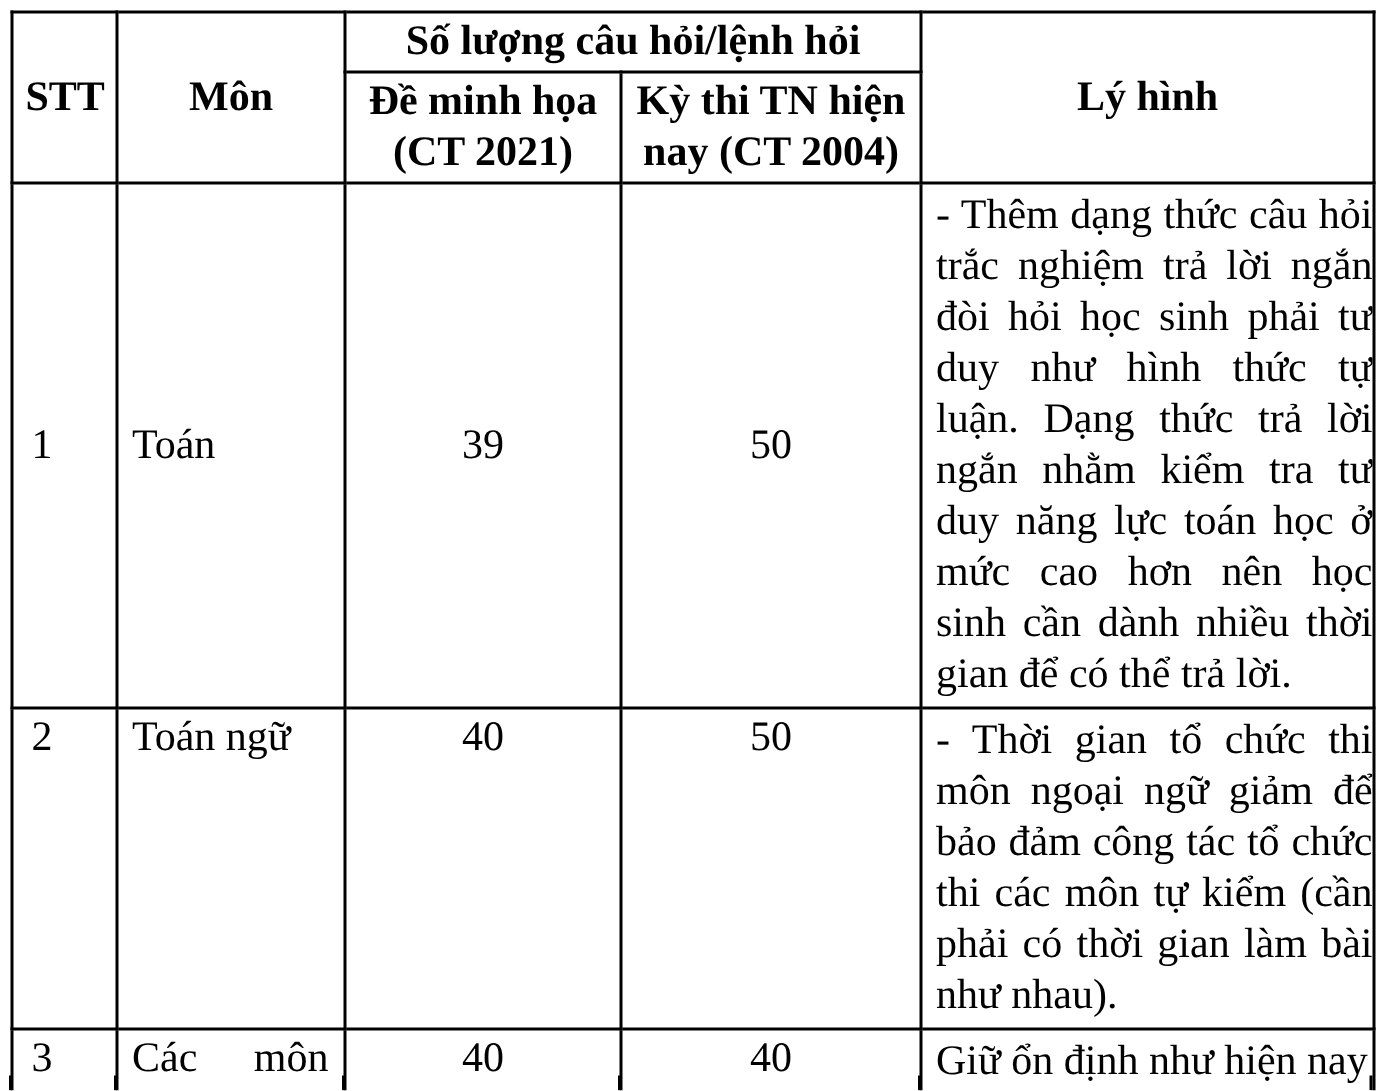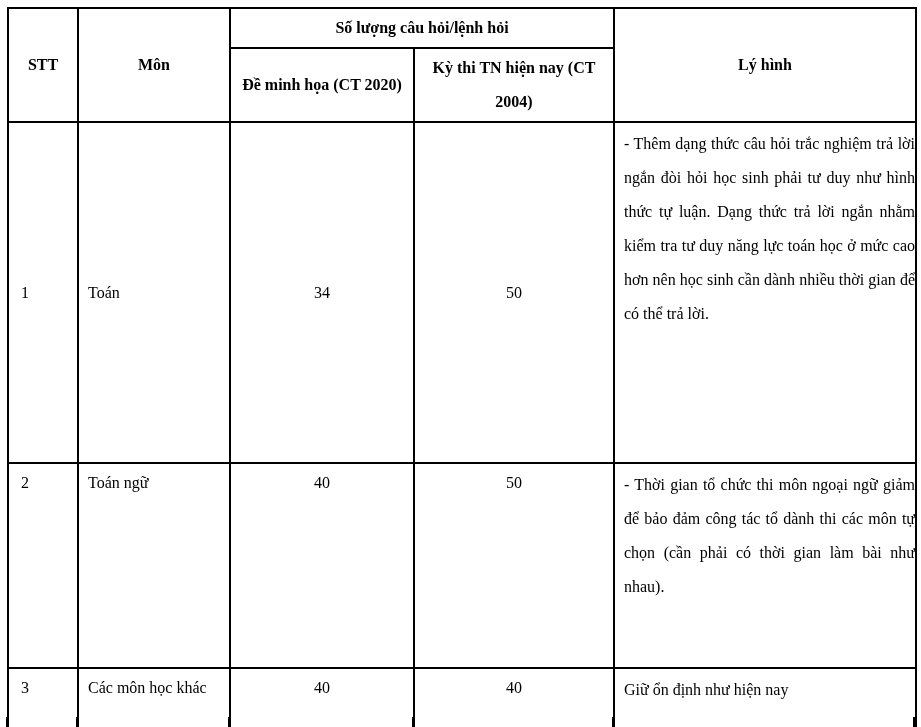--- a/index.html
+++ b/index.html
@@ -21,21 +21,21 @@
     left: 7px;
     top: 7px;
     width: 908px;
     border-collapse: collapse;
     table-layout: fixed;
   }
   .doc-table th,
   .doc-table td {
     border: 2px solid #000000;
     box-sizing: border-box;
-    font-size: 16px;
+    font-size: 28px;
     line-height: 34px;
     padding: 2px 8px;
     overflow: hidden;
   }
   .doc-table th {
     font-weight: bold;
     text-align: center;
     vertical-align: middle;
   }
   tr.hdr-top   { height: 31px; }
@@ -90,38 +90,38 @@
       <col style="width:302px">
     </colgroup>
     <thead>
       <tr class="hdr-top">
         <th rowspan="2">STT</th>
         <th rowspan="2">Môn</th>
         <th colspan="2">Số lượng câu hỏi/lệnh hỏi</th>
         <th rowspan="2">Lý hình</th>
       </tr>
       <tr class="hdr-sub">
-        <th>Đề minh họa (CT 2020)</th>
+        <th>Đề minh họa (CT 2021)</th>
         <th>Kỳ thi TN hiện nay (CT 2004)</th>
       </tr>
     </thead>
     <tbody>
       <tr class="row-1">
         <td class="cell-stt v-mid">1</td>
         <td class="cell-mon v-mid">Toán</td>
-        <td class="cell-num v-mid">34</td>
+        <td class="cell-num v-mid">39</td>
         <td class="cell-num v-mid">50</td>
         <td class="cell-ly">- Thêm dạng thức câu hỏi trắc nghiệm trả lời ngắn đòi hỏi học sinh phải tư duy như hình thức tự luận. Dạng thức trả lời ngắn nhằm kiểm tra tư duy năng lực toán học ở mức cao hơn nên học sinh cần dành nhiều thời gian để có thể trả lời.</td>
       </tr>
       <tr class="row-2">
         <td class="cell-stt">2</td>
         <td class="cell-mon">Toán ngữ</td>
         <td class="cell-num">40</td>
         <td class="cell-num">50</td>
-        <td class="cell-ly">- Thời gian tổ chức thi môn ngoại ngữ giảm để bảo đảm công tác tổ dành thi các môn tự chọn (cần phải có thời gian làm bài như nhau).</td>
+        <td class="cell-ly">- Thời gian tổ chức thi môn ngoại ngữ giảm để bảo đảm công tác tổ chức thi các môn tự kiểm (cần phải có thời gian làm bài như nhau).</td>
       </tr>
       <tr class="row-3">
         <td class="cell-stt">3</td>
         <td class="cell-mon">Các môn học khác</td>
         <td class="cell-num">40</td>
         <td class="cell-num">40</td>
         <td class="cell-ly">Giữ ổn định như hiện nay</td>
       </tr>
     </tbody>
   </table>

